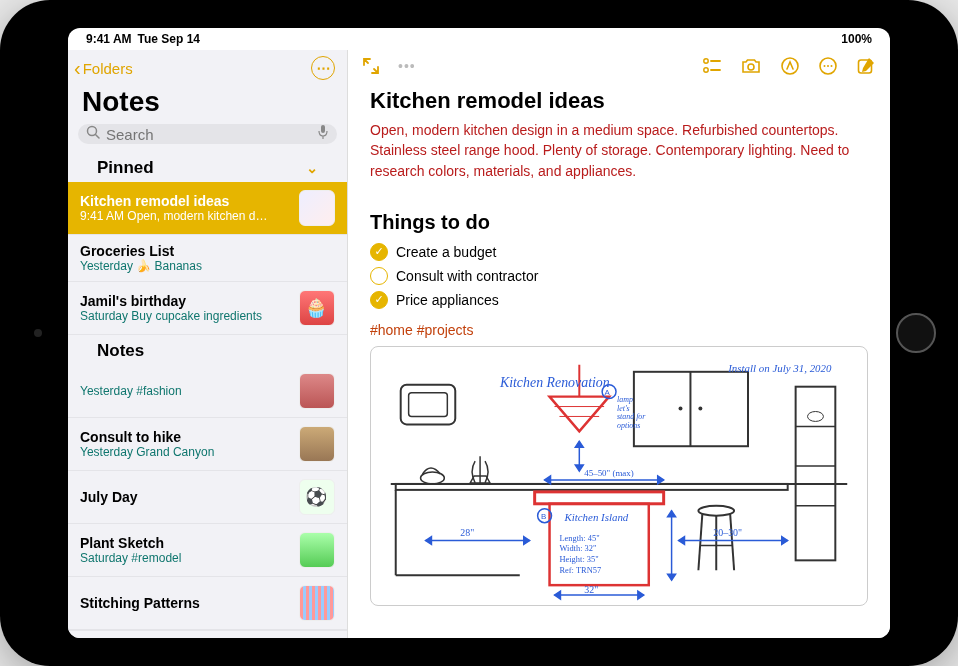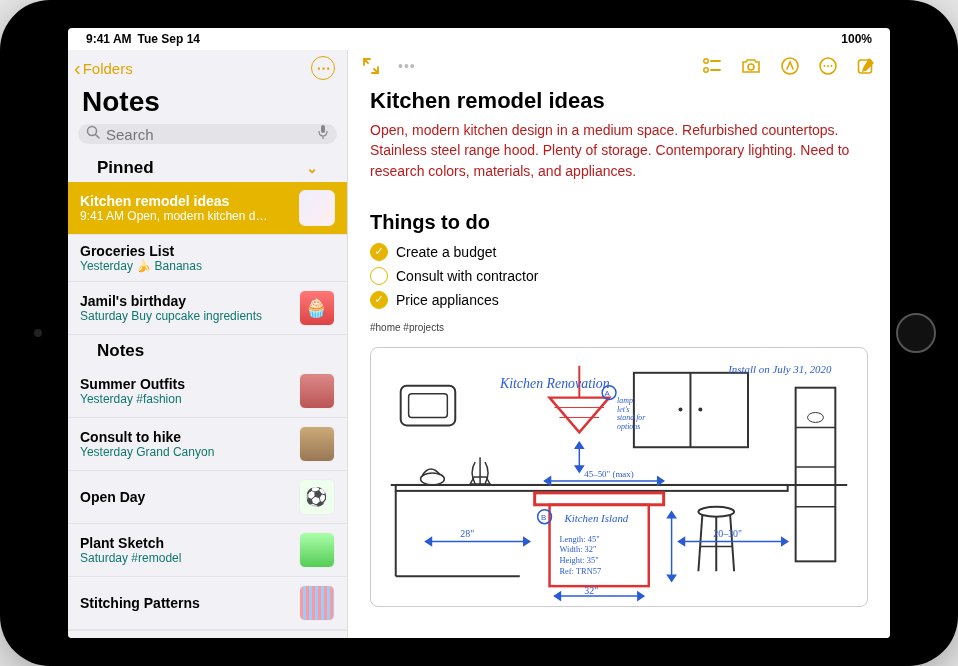--- a/index.html
+++ b/index.html
@@ -24,21 +24,21 @@
 .camera {
   position: absolute;
   left: 34px; top: 50%; transform: translateY(-50%);
   width: 8px; height: 8px;
   background: #222;
   border-radius: 50%;
 }
 .screen {
   width: 100%; height: 100%;
   background: #fff;
-  border-radius: 4px;
+  border-radius: 12px;
   overflow: hidden;
   display: flex;
   flex-direction: column;
 }
 
 
 .status-bar {
   height: 22px;
   display: flex;
   justify-content: space-between;
@@ -153,21 +153,21 @@
 .grip { color: #bbb; font-size: 14px; margin: 0 auto; letter-spacing: 1px; }
 
 .note-body { padding: 6px 22px 14px; }
 .note-title { font-size: 22px; font-weight: 700; margin-bottom: 6px; }
 .note-desc { font-size: 14px; line-height: 1.45; color: #b91c1c; margin-bottom: 30px; }
 .subhead { font-size: 20px; font-weight: 700; color: #000; margin-bottom: 6px; }
 .checklist { list-style: none; margin-bottom: 10px; }
 .checklist li { display: flex; align-items: center; gap: 8px; font-size: 14px; padding: 3px 0; }
 .check-circle { width: 18px; height: 18px; border-radius: 50%; border: 1.5px solid #e6b500; display: flex; align-items: center; justify-content: center; }
 .check-circle.checked { background: #e6b500; color: #fff; font-size: 11px; }
-.tags { color: #404040; font-size: 10px; margin-bottom: 14px; }
+.tags { color: #c2410c; font-size: 14px; margin-bottom: 8px; }
 
 .sketch-canvas {
   border: 1px solid #ccc;
   border-radius: 8px;
   width: 100%;
   height: 260px;
   position: relative;
   overflow: hidden;
 }
 .sketch-canvas svg { width: 100%; height: 100%; }
@@ -263,35 +263,34 @@
           </div>
         </div>
 
         <div class="section-header">
           <span>Notes</span>
         </div>
 
         <div class="note-list">
           <div class="note-item">
             <div class="text">
-              <div class="title">Summer Outfits</div>
               <div class="meta">Yesterday #fashion</div>
             </div>
             <div class="thumb photo"></div>
           </div>
           <div class="note-item">
             <div class="text">
               <div class="title">Consult to hike</div>
               <div class="meta">Yesterday Grand Canyon</div>
             </div>
             <div class="thumb canyon"></div>
           </div>
           <div class="note-item">
             <div class="text">
-              <div class="title">Open Day</div>
+              <div class="title">July Day</div>
             </div>
             <div class="thumb game">⚽</div>
           </div>
           <div class="note-item">
             <div class="text">
               <div class="title">Plant Sketch</div>
               <div class="meta">Saturday #remodel</div>
             </div>
             <div class="thumb plant"></div>
           </div>

